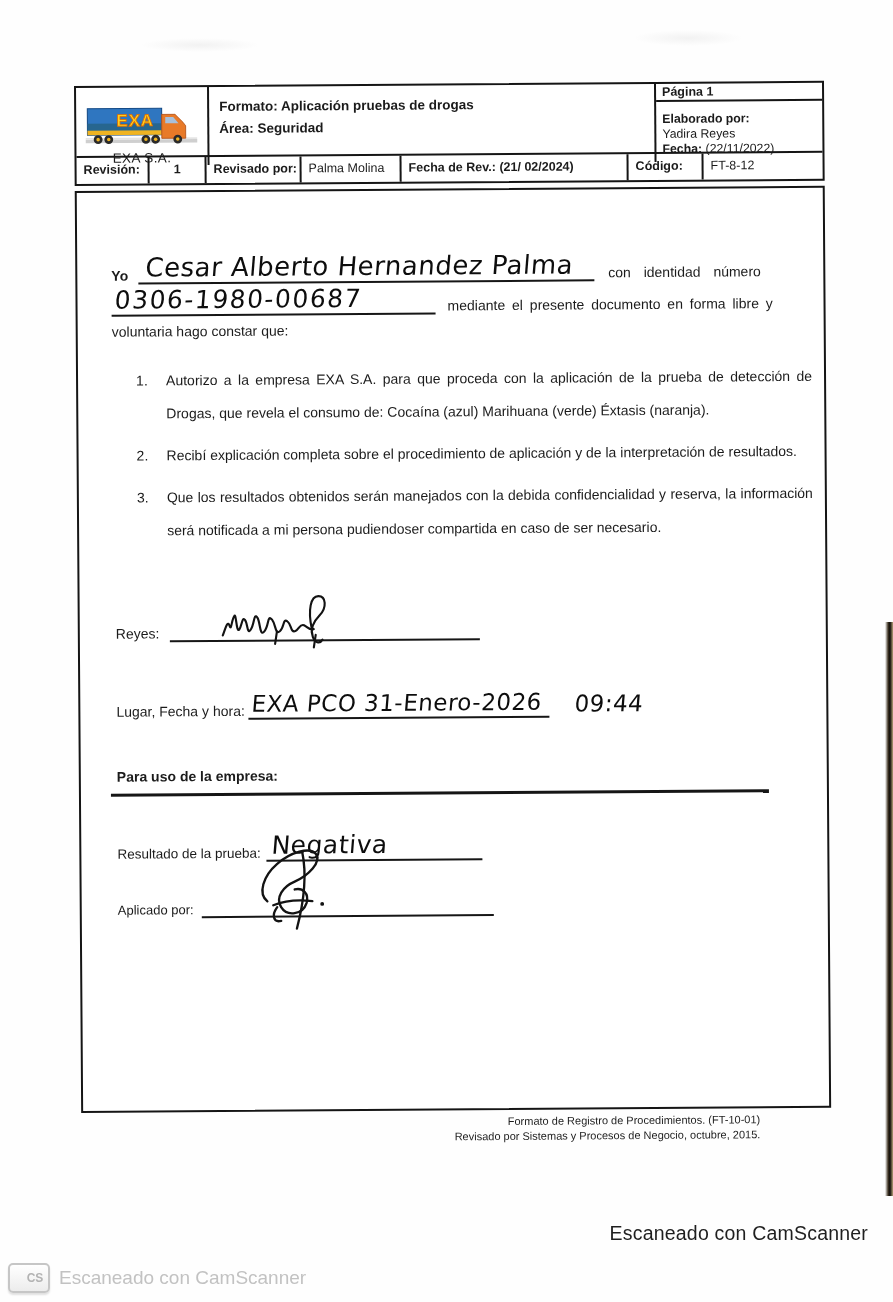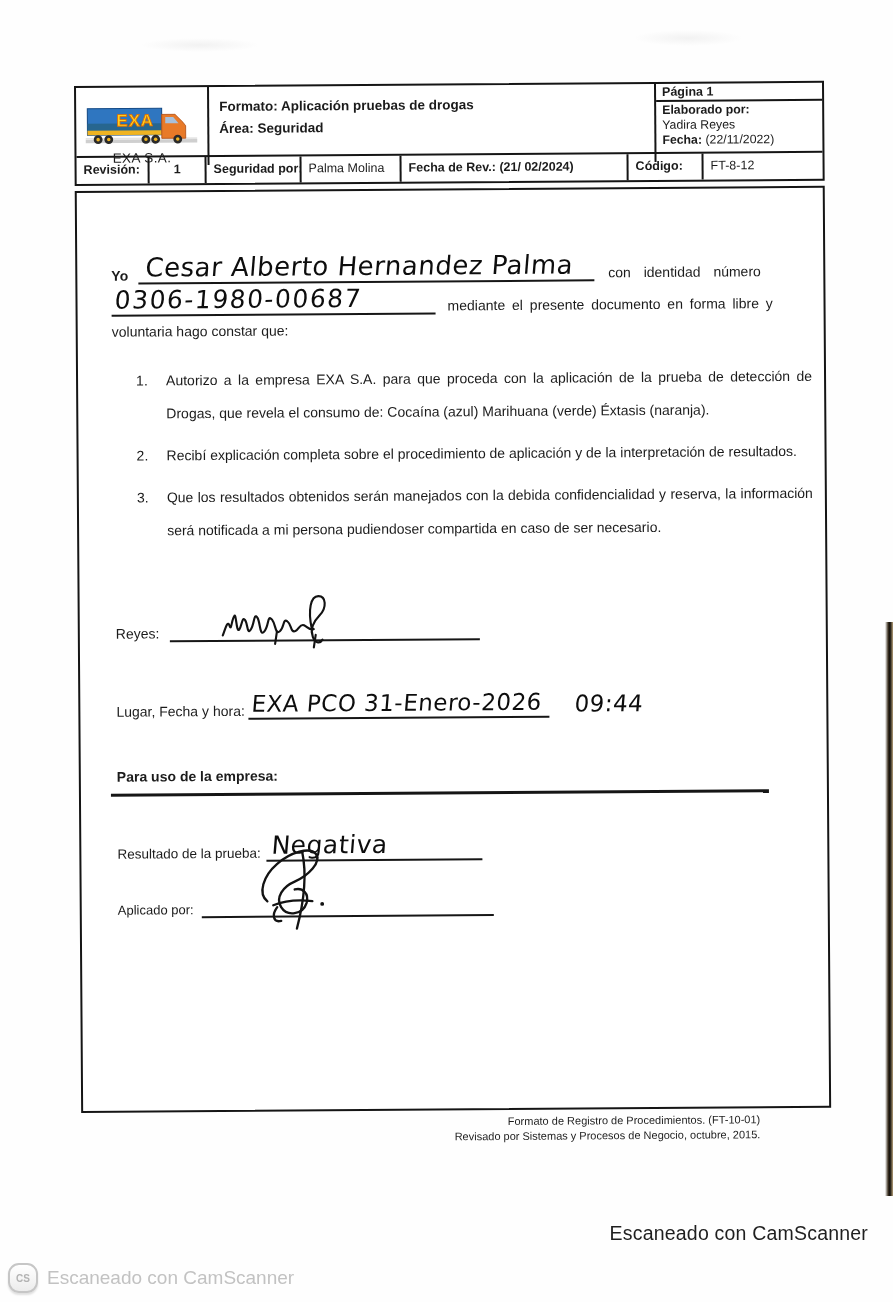--- a/index.html
+++ b/index.html
@@ -10,21 +10,21 @@
 
   
   .hdr{border:2px solid #151515;background:#fff;}
   .hdr-top{display:grid;grid-template-columns:133px 1fr 166px;height:68px;}
   .cell{box-sizing:border-box;}
   .logo-cell{border-right:2px solid #151515;display:flex;flex-direction:column;align-items:center;padding-top:12px;}
   .logo-company{font-weight:normal;font-size:13.5px;letter-spacing:.4px;margin-top:5px;}
   .title-cell{border-right:2px solid #151515;padding:9px 0 0 10px;font-weight:bold;font-size:13.5px;line-height:22px;}
   .meta-cell{display:flex;flex-direction:column;}
   .meta-page{border-bottom:2px solid #151515;font-weight:bold;font-size:12.5px;padding:1px 0 1px 6px;}
-  .meta-lines{padding:1px 0 0 6px;font-size:12.3px;line-height:15.2px;}
+  .meta-lines{padding:1px 0 0 6px;font-size:12.3px;line-height:15.2px;margin-top:9px;}
   .b{font-weight:bold;}
   .hdr-bottom{display:grid;grid-template-columns:73px 57px 95px 100px 227px 75px 1fr;
               border-top:2px solid #151515;height:26px;font-size:12.5px;}
   .hdr-bottom > div{box-sizing:border-box;border-right:2px solid #151515;line-height:24px;padding-left:7px;white-space:nowrap;overflow:hidden;}
   .hdr-bottom > div:last-child{border-right:none;}
   .cell-center{text-align:center;padding-left:0!important;}
 
   
   .body-box{position:relative;margin-top:5px;border:2px solid #151515;height:918px;background:#fff;}
   .bt{font-size:14px;color:#1b1b1b;}
@@ -73,23 +73,23 @@
   .apl-row .lab{font-size:13px;}
   .sig-line2{width:292px;height:36px;border-bottom:2px solid #161616;margin-left:8px;position:relative;}
   .apl-svg{position:absolute;left:52px;bottom:-17px;}
 
   .doc-footer{margin-top:4px;text-align:right;padding-right:71px;font-size:11px;line-height:15px;color:#1c1c1c;}
 
   
   .wm-black{position:absolute;top:1222px;right:25px;font-size:19.5px;color:#1f1f1f;letter-spacing:.2px;}
   .wm-gray{position:absolute;top:1263px;left:8px;display:flex;align-items:center;gap:9px;
            color:#c2c2c2;font-size:19px;}
-  .cs-badge{width:26px;height:26px;border:2px solid #c6c6c6;border-radius:11px;color:#b3b3b3;
-            font-weight:bold;font-size:10px;display:flex;align-items:center;justify-content:center;
-            background:linear-gradient(#ffffff,#ececec);box-shadow:0 2px 2px rgba(0,0,0,.12);}
+  .cs-badge{width:26px;height:26px;border:2px solid #c6c6c6;border-radius:5px;color:#b3b3b3;
+            font-weight:bold;font-size:12px;display:flex;align-items:center;justify-content:center;
+            background:linear-gradient(#ffffff,#ececec);box-shadow:0 2px 2px rgba(0,0,0,.12);padding-left:12px;}
   .scan-edge{position:absolute;top:622px;right:0;width:8px;height:574px;
              background:linear-gradient(to right,#fefefe,#3a2f1f 40%,#0d0b08 62%,#b59f78);}
   .smudge{position:absolute;background:radial-gradient(ellipse,#9a9a9a,transparent 70%);opacity:.12;}
   .smudge1{top:38px;left:140px;width:120px;height:14px;}
   .smudge2{top:30px;right:150px;width:110px;height:16px;}
   .smudge3{top:995px;left:250px;width:150px;height:20px;opacity:.07;}
 </style>
 </head>
 <body>
 
@@ -135,21 +135,21 @@
           <div class="meta-lines">
             <div class="b">Elaborado por:</div>
             <div>Yadira Reyes</div>
             <div><span class="b">Fecha:</span> <span>(22/11/2022)</span></div>
           </div>
         </div>
       </div>
       <div class="hdr-bottom">
         <div class="b">Revisión:</div>
         <div class="cell-center b">1</div>
-        <div class="b">Seguridad por:</div>
+        <div class="b">Revisado por:</div>
         <div>Palma Molina</div>
         <div class="b">Fecha de Rev.: (21/ 02/2024)</div>
         <div class="b">Código:</div>
         <div>FT-8-12</div>
       </div>
     </div>
 
     <div class="body-box">
 
       <div class="intro">

